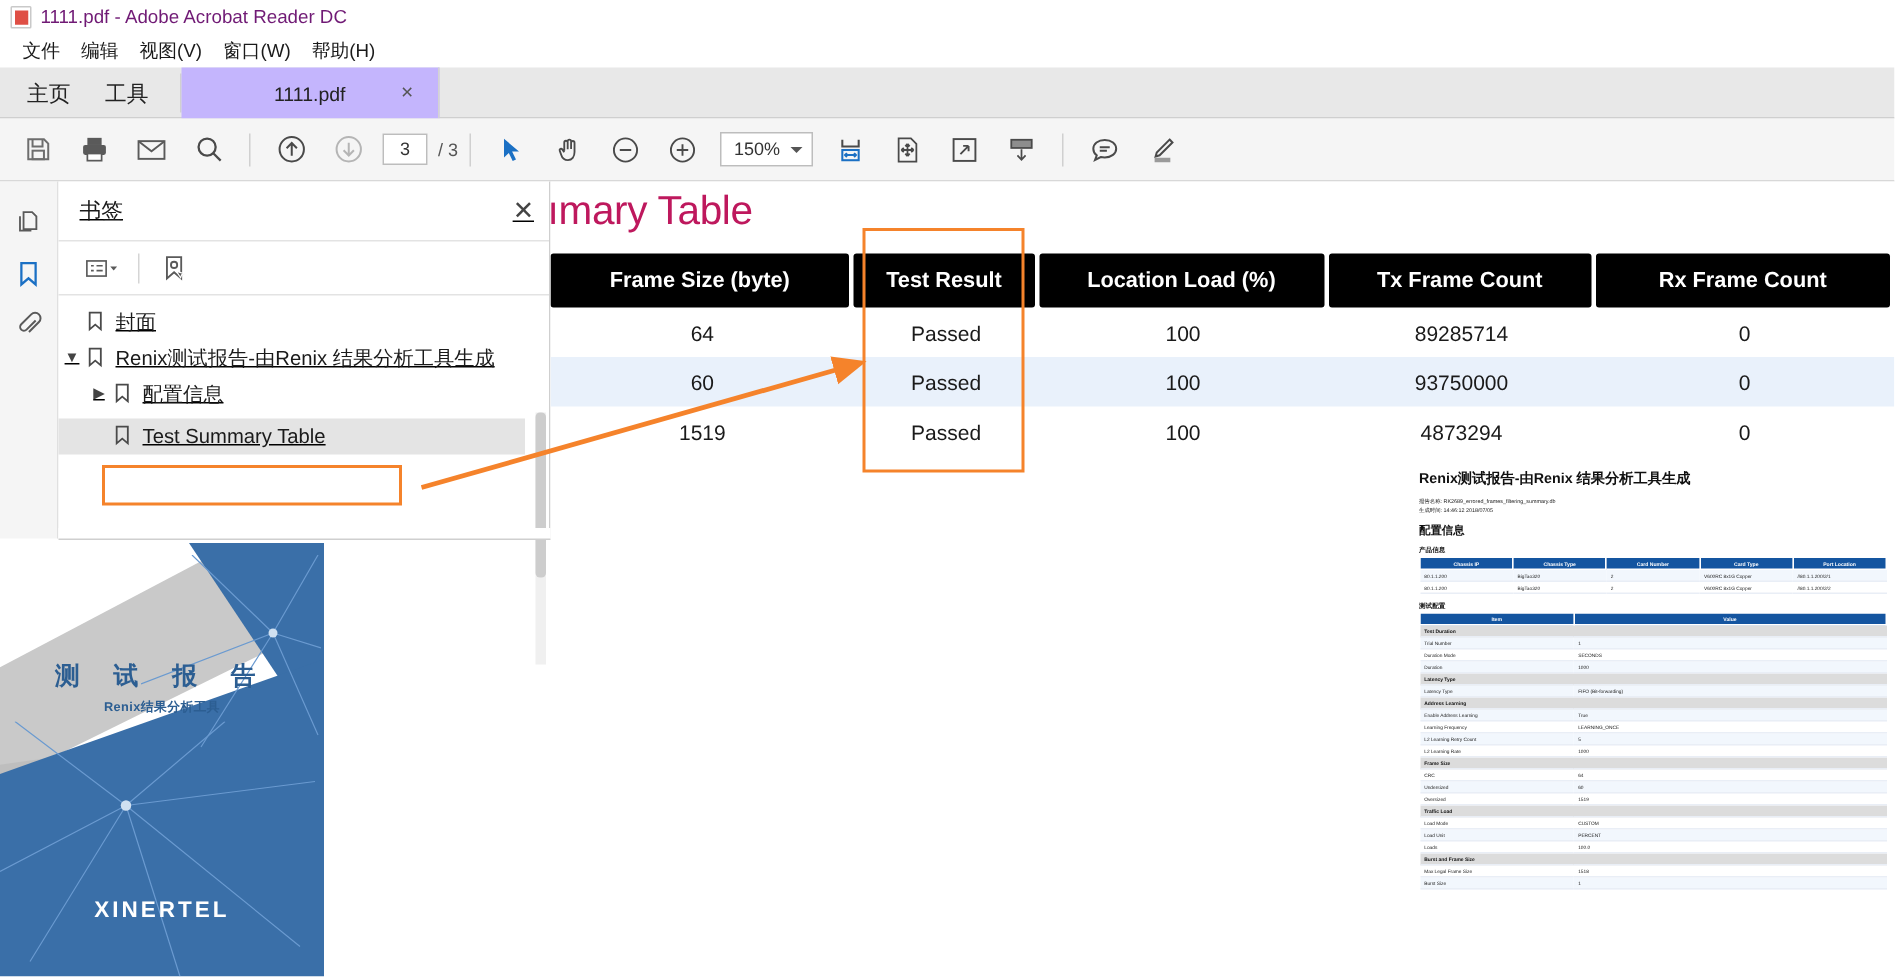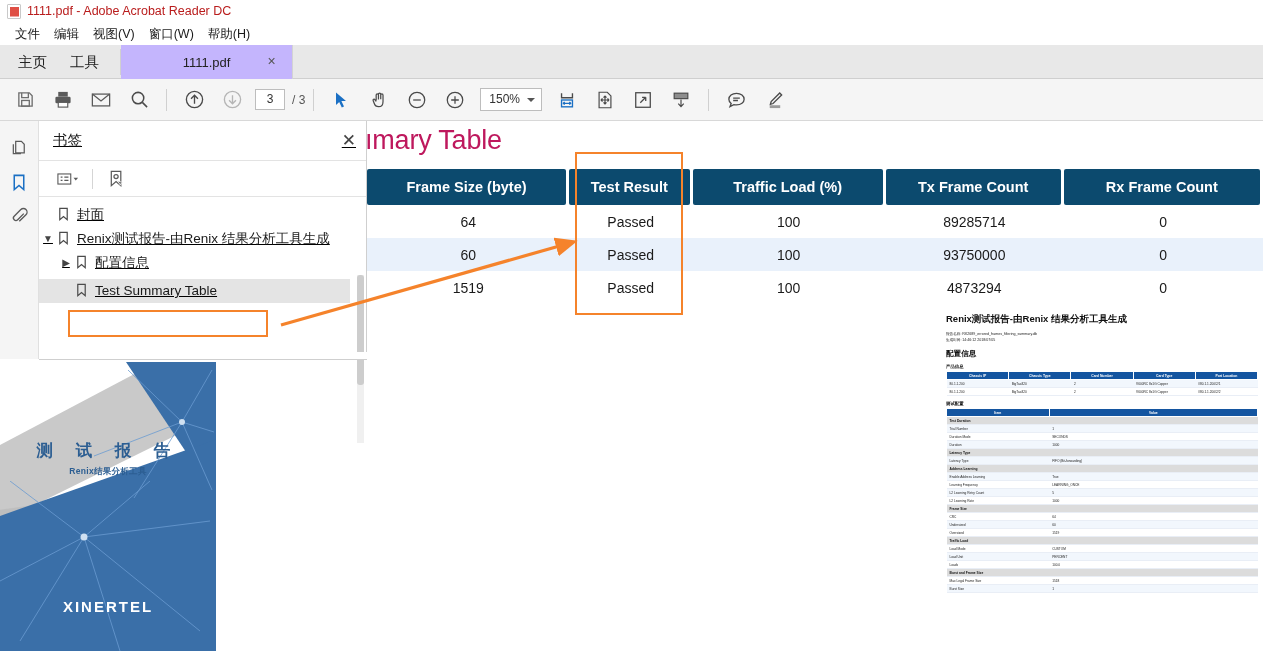--- a/index.html
+++ b/index.html
@@ -20,21 +20,21 @@
   .title-icon {
     width:14px; height:15px; margin-right:6px; position:relative;
     background:#ffffff; border:1px solid #c9c9c9; border-radius:1px;
   }
   .title-icon::after{
     content:""; position:absolute; left:2px; top:2px; width:9px; height:10px;
     background:#d93025; clip-path: polygon(0 0,100% 0,100% 100%,0 100%);
     opacity:.85;
   }
   .title-icon .a { position:absolute; left:3px; top:2px; color:#fff; font-size:8px; font-weight:bold; line-height:10px; }
-  .titlebar .txt { font-size:12.5px; color:#b91c1c; }
+  .titlebar .txt { font-size:12.5px; color:#701a75; }
 
   
   .menubar{
     position:absolute; left:0; top:23px; width:1263px; height:22px;
     background:#ffffff; display:flex; align-items:center; padding-left:8px;
     font-size:12.5px; color:#1a1a1a;
   }
   .menubar .mi{ padding:2px 7px; cursor:default; }
 
   
@@ -128,21 +128,21 @@
     position:absolute; left:367px; top:121px; width:896px; height:238px;
     background:#ffffff; overflow:hidden;
   }
   .pg-title{
     position:absolute; left:-2px; top:4px; font-size:27px; font-weight:normal;
     color:#be185d; letter-spacing:-.2px;
   }
   .mtable{ position:absolute; left:0px; top:48px; width:896px; }
   .mthead{ display:flex; height:36px; }
   .mth{
-    background:#0c4a6e; color:#fff; font-size:14.5px; font-weight:bold;
+    background:#000000; color:#fff; font-size:14.5px; font-weight:bold;
     display:flex; align-items:center; justify-content:center;
     margin-right:3px; border-radius:2px;
   }
   .mtrow{ display:flex; height:33px; }
   .mtd{ display:flex; align-items:center; justify-content:center; font-size:14px; color:#1a1a1a;}
   .mtrow.alt{ background:#e9f1fb; }
 
   
   .c0{ width:223px; } .c1{ width:135px; } .c2{ width:213px; }
   .c3{ width:196px; } .c4{ width:220px; }
@@ -464,21 +464,21 @@
   </div>
   <div class="panel-bottom"></div>
 
   <div class="pdfarea">
     <div class="pg-title">ımary Table</div>
 
     <div class="mtable">
       <div class="mthead">
         <div class="mth c0">Frame Size (byte)</div>
         <div class="mth c1">Test Result</div>
-        <div class="mth c2">Traffic Load (%)</div>
+        <div class="mth c2">Location Load (%)</div>
         <div class="mth c3">Tx Frame Count</div>
         <div class="mth c4">Rx Frame Count</div>
       </div>
 
       <div class="mtrow">
         <div class="mtd c0">64</div>
         <div class="mtd c1">Passed</div>
         <div class="mtd c2">100</div>
         <div class="mtd c3">89285714</div>
         <div class="mtd c4">0</div>

